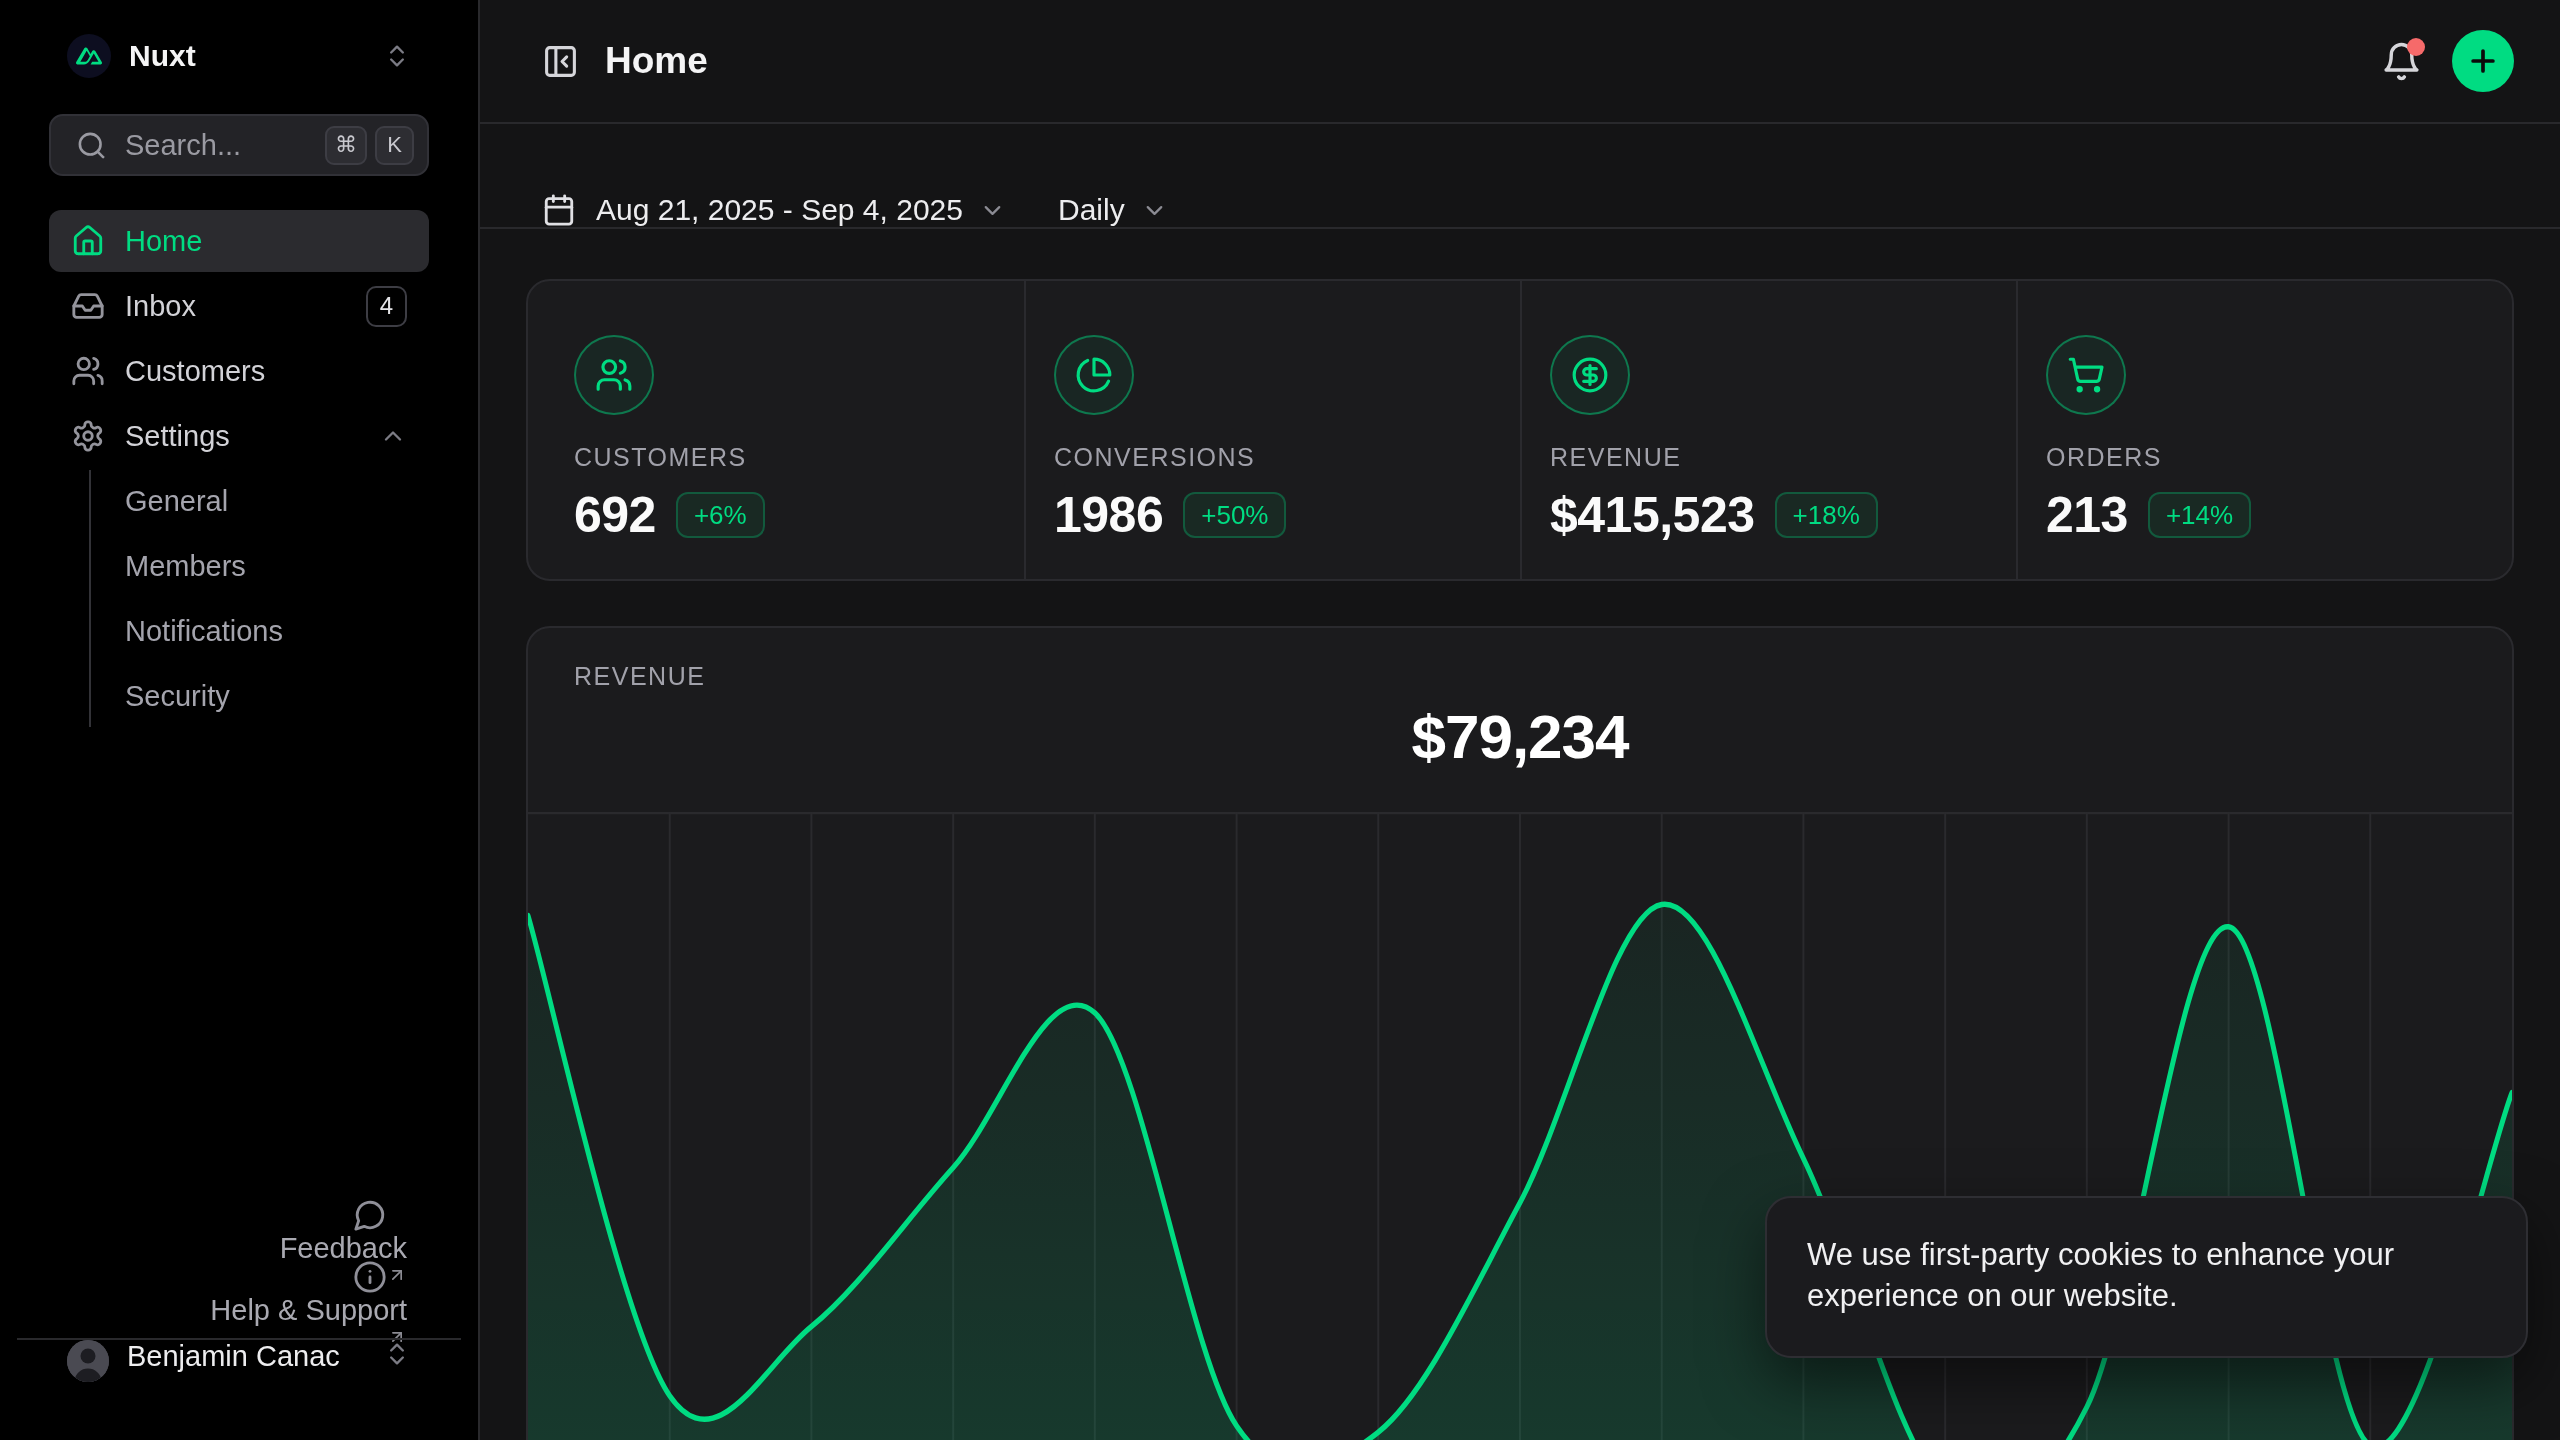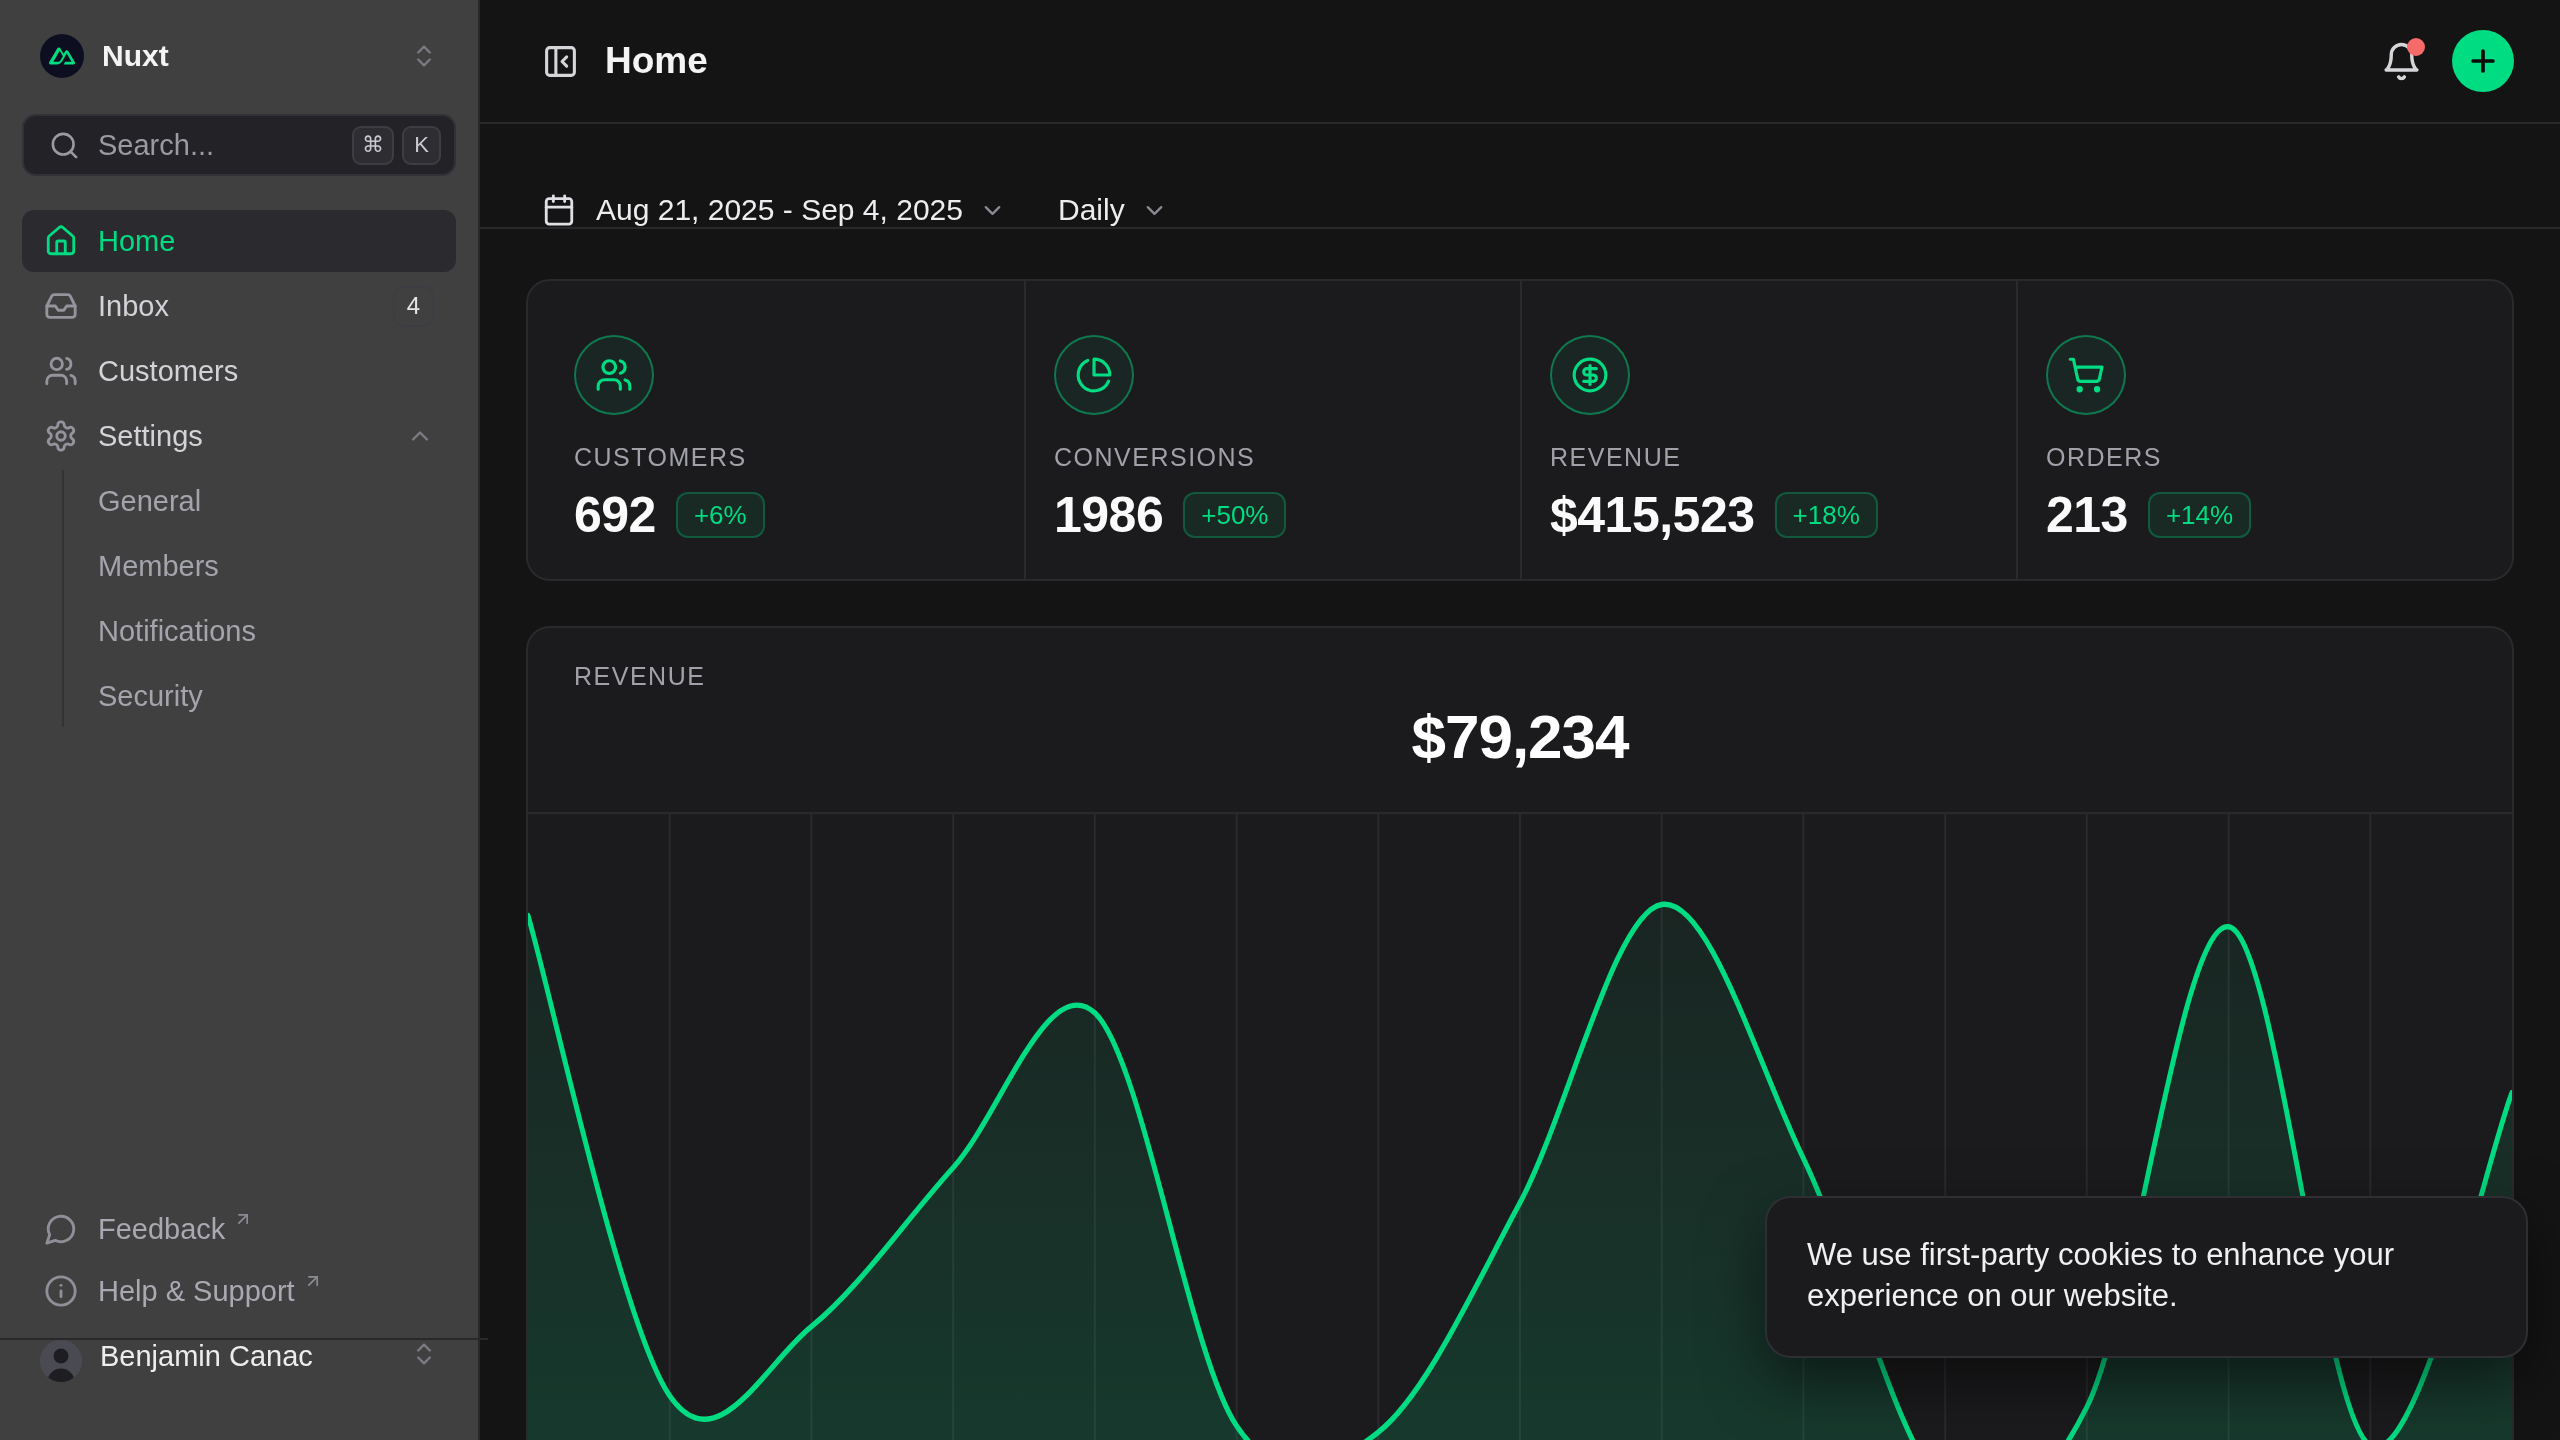--- a/index.html
+++ b/index.html
@@ -4,22 +4,22 @@
 <style>
   * { box-sizing: border-box; margin: 0; padding: 0; }
   html,body { width:2560px; height:1440px; overflow:hidden; }
   body {
     background:#141415; color:#ededef;
     font-family:"Liberation Sans", sans-serif;
   }
   .app { display:flex; width:100%; height:100%; position:relative; }
 
   
-  .sidebar { width:480px; flex:none; background:#404040; border-right:2px solid #29292c;
-             display:flex; flex-direction:column; padding:0 22px; }
+  .sidebar { width:480px; flex:none; background:#000000; border-right:2px solid #29292c;
+             display:flex; flex-direction:column; padding:0 49px; }
   .side-top { height:60px; margin-top:26px; display:flex; align-items:center; padding:0 18px; border-radius:14px; }
   .logo-circle { width:44px; height:44px; border-radius:50%; background:#0d0e20;
                  display:flex; align-items:center; justify-content:center; flex:none; }
   .logo-circle svg { width:26px; height:26px; }
   .brand-name { margin-left:18px; font-size:30px; font-weight:700; color:#f4f4f5; }
   .updown { margin-left:auto; color:#7b7b84; display:flex; }
   .updown svg { width:28px; height:28px; }
 
   .search-box { margin-top:28px; height:62px; background:#232327; border:2px solid #313137;
                 border-radius:14px; display:flex; align-items:center; padding:0 13px 0 25px; }
@@ -40,22 +40,22 @@
   .nav-badge { margin-left:auto; min-width:41px; height:41px; border:2px solid #3d3d44; border-radius:10px;
                display:flex; align-items:center; justify-content:center; font-size:24px; color:#e4e4e7; padding:0 6px; }
   .nav-chev { margin-left:auto; color:#7b7b84; display:flex; }
   .nav-chev svg { width:28px; height:28px; }
   .sub-list { margin-left:40px; border-left:2px solid #323237; display:flex; flex-direction:column;
               gap:3px; padding-left:30px; }
   .sub-item { height:62px; display:flex; align-items:center; padding:0 4px; font-size:29px;
               color:#a4a4ad; font-weight:500; border-radius:12px; cursor:pointer; }
 
   .flex-spacer { flex:1; }
-  .foot-link { height:62px; display:flex; align-items:center; padding:0 22px; color:#a9a9b1;
-               font-size:29px; font-weight:500; border-radius:12px; cursor:pointer; }
+  .foot-link { height:62px; display:flex; align-items:flex-end; padding:0 22px; color:#a9a9b1;
+               font-size:29px; font-weight:500; border-radius:12px; cursor:pointer;flex-direction:column; }
   .foot-link .nav-icon { color:#8f8f98; }
   .ext-arrow { display:flex; margin-left:8px; margin-bottom:20px; color:#8b8b93; }
   .ext-arrow svg { width:20px; height:20px; }
   .side-divider { height:2px; background:#29292c; margin:16px -32px 0; }
   .user-row { height:88px; display:flex; align-items:flex-start; padding:0 18px; margin-bottom:12px; cursor:pointer; }
   .avatar { width:42px; height:42px; border-radius:50%; background:#4a4a52; overflow:hidden; flex:none;
             display:flex; align-items:center; justify-content:center; }
   .avatar svg { width:42px; height:42px; }
   .user-name { margin-left:18px; font-size:29px; font-weight:500; color:#ededef; }
 

